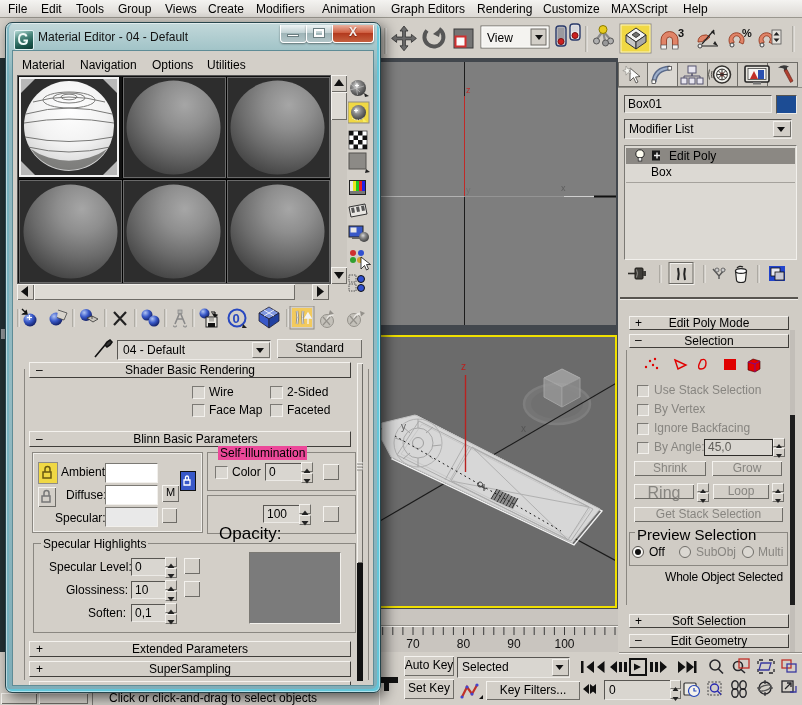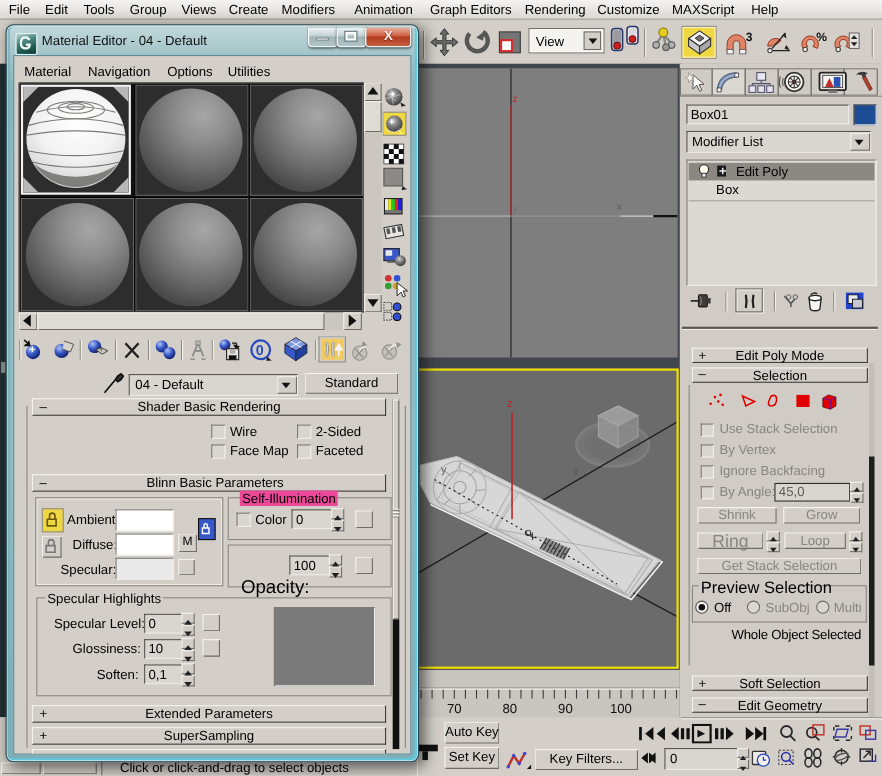--- a/index.html
+++ b/index.html
@@ -430,20 +430,26 @@
   <div class="abs" style="left:619px;top:0;width:183px;height:1px;background:#8f8c86;"></div>
   <div class="abs" style="left:619px;top:1px;width:183px;height:1px;background:#f2f0ec;"></div>
 
   <svg class="abs" style="left:370px;top:23px" width="32" height="18">
     <rect x="2" y="2" width="26" height="6" fill="#111"></rect>
     <rect x="14" y="8" width="5" height="8" fill="#111"></rect>
   </svg>
 
   <div class="raised2 abs ctr" style="left:404px;top:4px;width:50px;height:20px;font-size:12px;padding-top:2px;box-sizing:border-box;">Auto Key</div>
   <div class="raised2 abs ctr" style="left:404px;top:27px;width:50px;height:20px;font-size:12px;padding-top:2px;box-sizing:border-box;">Set Key</div>
+  <div class="field abs" style="left:457px;top:5px;width:111px;height:19px;background:#d9d6d0;">
+    <span class="abs" style="left:4px;top:2px;font-size:12px;">Selected</span>
+    <div class="raised abs" style="left:94px;top:1px;width:15px;height:15px;"><svg width="13" height="14">
+          <path d="M2.5 5 h8 l-4 5Z" fill="#111"></path>
+        </svg></div>
+  </div>
   <svg class="abs" style="left:459px;top:29px" width="24" height="20">
     <path d="M3 16 L8 6 L13 13 L18 4" stroke="#c03028" stroke-width="2.2" fill="none"></path>
     <circle cx="3" cy="16" r="1.6" fill="#4444cc"></circle>
       <circle cx="8" cy="6" r="1.6" fill="#4444cc"></circle>
       <circle cx="13" cy="13" r="1.6" fill="#4444cc"></circle>
       <circle cx="18" cy="4" r="1.6" fill="#4444cc"></circle>
     <path d="M20 18 l4 0 l0-4Z" fill="#111"></path>
   </svg>
   <div class="raised2 abs ctr" style="left:486px;top:29px;width:94px;height:19px;font-size:12px;padding-top:2px;box-sizing:border-box;">Key Filters...</div>
 

